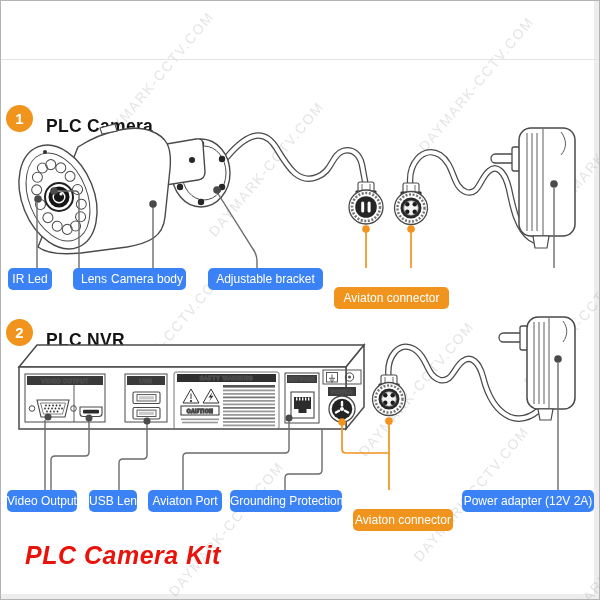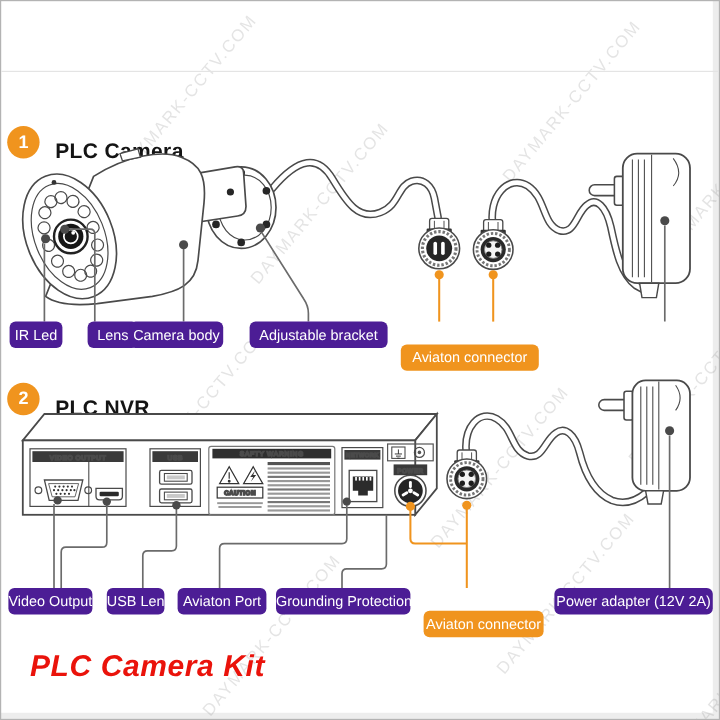--- a/index.html
+++ b/index.html
@@ -13,21 +13,21 @@
   #logo-text{margin-left:8px;font-size:27px;font-weight:bold;letter-spacing:1px;
              color:#2C90AD;transform:scaleX(.95);transform-origin:left center;
              text-shadow:2px 3px 0 #bdbdbd;}
   #header-divider{position:absolute;left:0;top:58px;width:600px;height:1px;background:#e4e4e4;}
   
   .sec-title{position:absolute;display:flex;align-items:center;}
   .num-circle{width:27px;height:27px;border-radius:50%;background:#F0941E;color:#fff;
               font-size:15px;font-weight:bold;line-height:27px;text-align:center;}
   .sec-name{margin-left:13px;font-size:17.5px;font-weight:bold;color:#141414;letter-spacing:.3px;margin-top:16px;}
   
-  .plabel{position:absolute;height:22px;line-height:22px;border-radius:5px;background:#4c1d95;
+  .plabel{position:absolute;height:22px;line-height:22px;border-radius:5px;background:#3b82f6;
           color:#fff;font-size:12px;text-align:center;white-space:nowrap;}
   .plabel.hl{background:#F0941E;margin-top:19px;}
   
   #footer-title{position:absolute;left:24px;top:540px;font-size:25px;font-weight:bold;
                 color:#EA130B;letter-spacing:.5px;font-style:italic;}
   svg text{font-family:"Liberation Sans",sans-serif;}
   #diagram{position:absolute;left:0;top:0;}
 </style>
 </head>
 <body>

